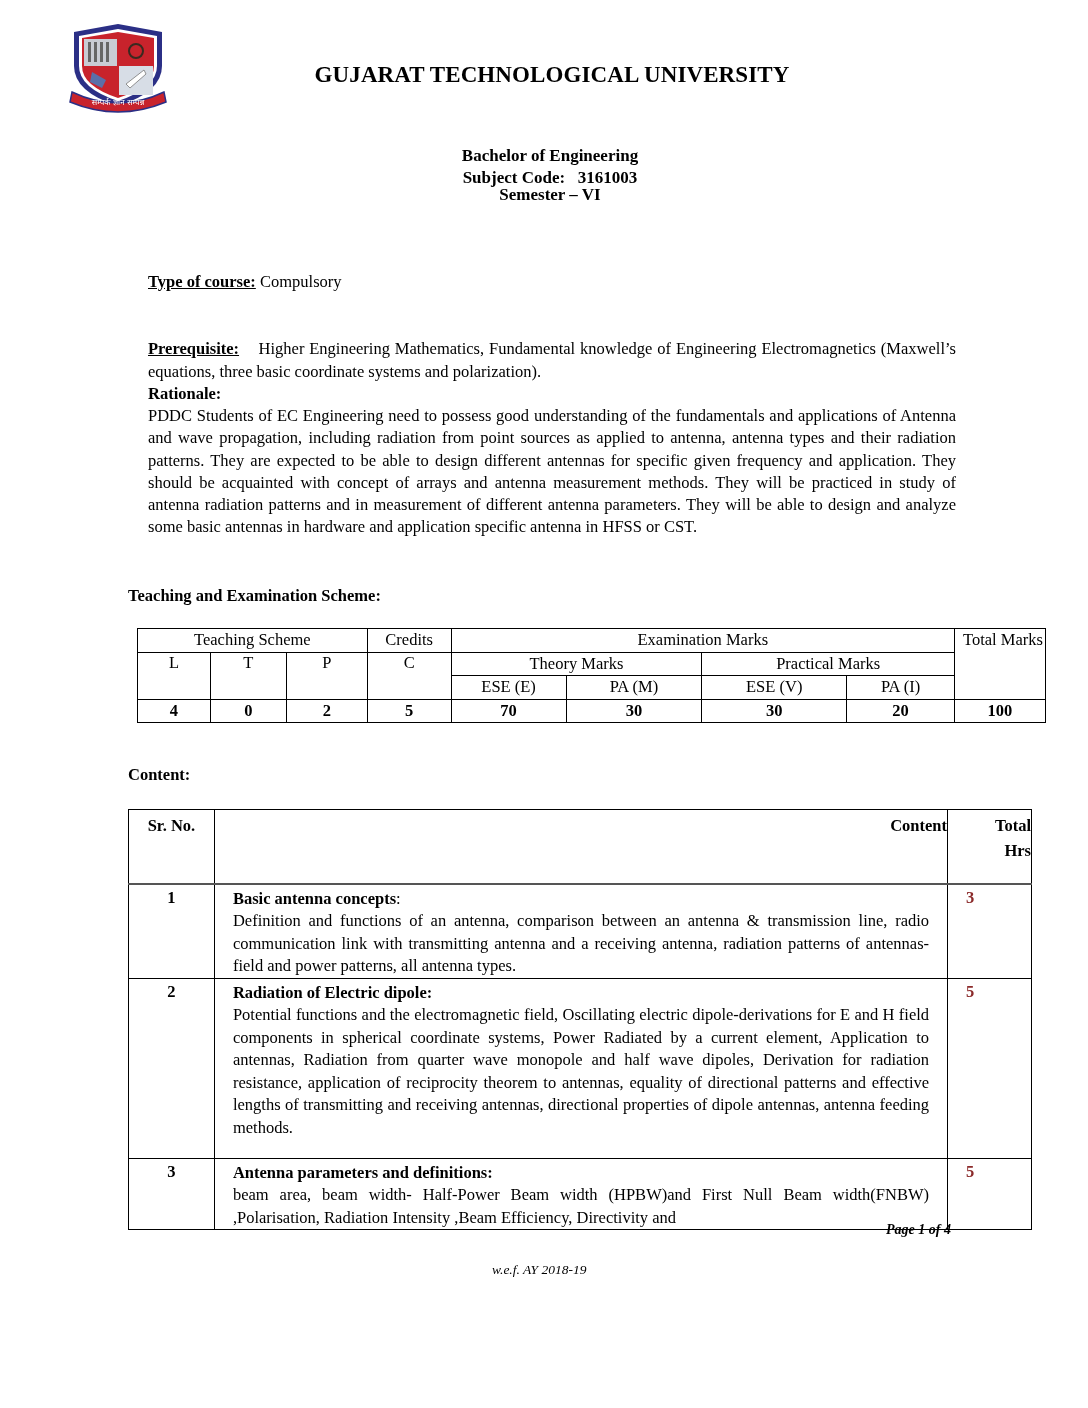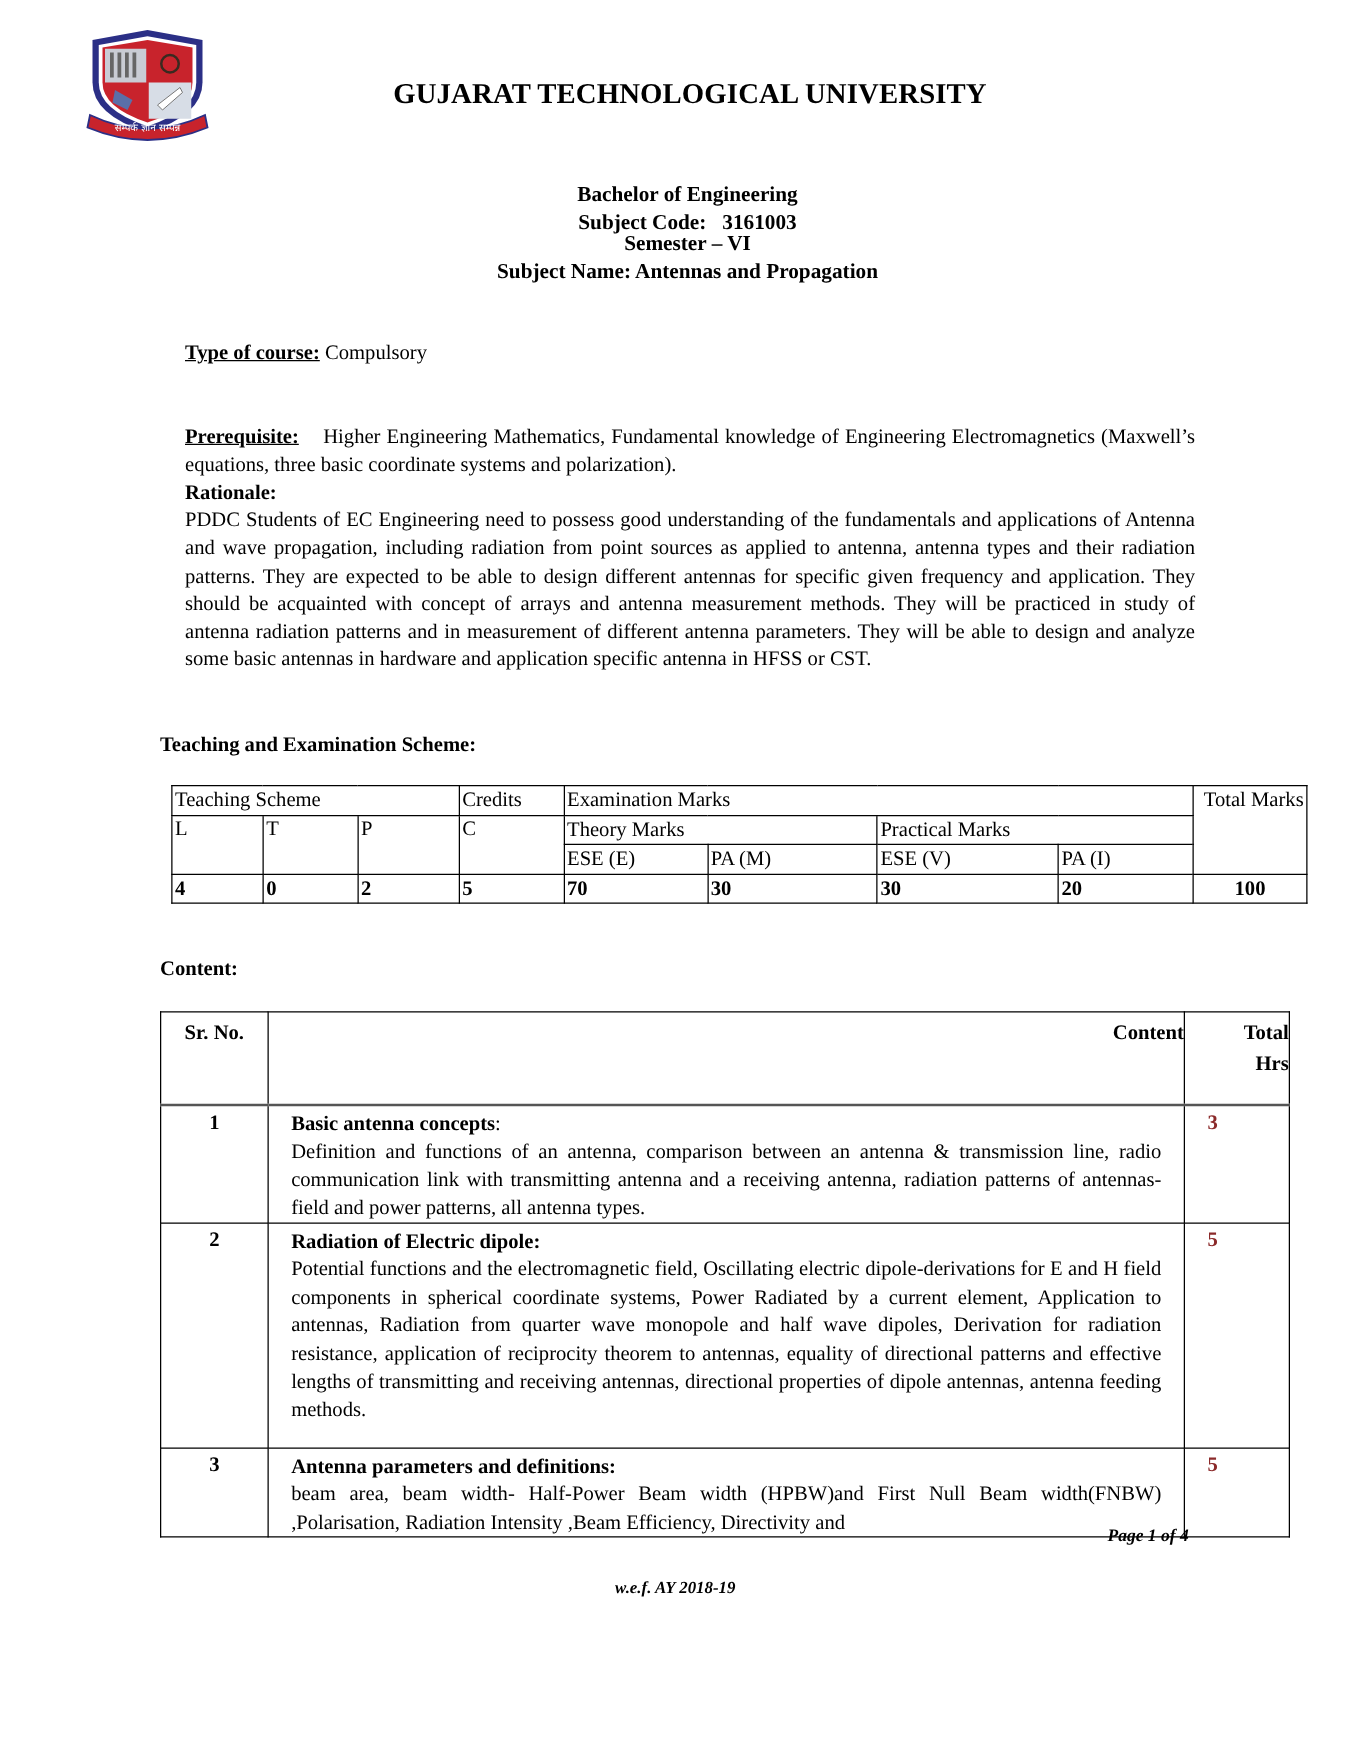--- a/index.html
+++ b/index.html
@@ -19,35 +19,35 @@
     .p-prereq { top: 316px; }
     .p-rat-label { top: 383px; font-weight: bold; }
     .p-rat { top: 405px; }
 
     .section-label { position: absolute; left: 128px; font-size: 16.5px; font-weight: bold; }
     .sl-teach { top: 586px; }
     .sl-content { top: 765px; }
 
     table { border-collapse: collapse; position: absolute; }
     .scheme { left: 137px; top: 628px; width: 909px; font-size: 16.5px; }
-    .scheme td { border: 1.5px solid #000; height: 23.5px; padding: 0 2px; line-height: 20px; }
+    .scheme td { border: 1.5px solid #000; text-align: center; height: 23.5px; padding: 0 2px; line-height: 20px; }
     .scheme td.total { vertical-align: top; text-align: left; padding-left: 8px; line-height: 22px; }
 
     .content { left: 128px; top: 809px; width: 904px; font-size: 16.5px; }
     .content td, .content th { border: 1.2px solid #000; vertical-align: top; }
     .content th { font-weight: bold; height: 74px; padding-top: 3px; line-height: 25px; text-align: right; }
     .content .c-sr { width: 86px; text-align: center; font-weight: bold; padding-top: 3px; margin-left: 16px; }
     .content .c-body { width: 734px; padding: 3px 18px 0 18px; text-align: justify; line-height: 22.5px; }
     .content .c-hrs { width: 84px; padding: 3px 0 0 18px; color: #8b2a2a; font-weight: bold; }
     .content th.h-hrs { text-align: right; }
     .content .topic { font-weight: bold; }
     .content tr.row1 td { border-top: 2px solid #555; }
 
     .page-num { position: absolute; left: 886px; top: 1222px; font-size: 14px; font-weight: bold; font-style: italic; }
-    .wef { position: absolute; left: 492px; top: 1262px; font-size: 13.5px; font-weight: bold; font-style: italic; }
+    .wef { position: absolute; left: 492px; top: 1262px; font-size: 13.5px; font-weight: normal; font-style: italic; }
   </style>
 </head>
 <body>
 
 <div class="logo">
   <svg width="104" height="92" viewBox="0 0 104 92">
     <path d="M52 2 L96 10 L96 44 Q96 70 52 84 Q8 70 8 44 L8 10 Z" fill="#2b2f86"></path>
     <path d="M52 7 L91 14 L91 44 Q91 66 52 79 Q13 66 13 44 L13 14 Z" fill="#ffffff"></path>
     <path d="M52 10 L88 16 L88 44 Q88 64 52 76 Q16 64 16 44 L16 16 Z" fill="#c8232c"></path>
     <rect x="18" y="17" width="33" height="27" fill="#c9ccd4"></rect>
@@ -67,21 +67,20 @@
 </div>
 
 <div class="uni-title">GUJARAT TECHNOLOGICAL UNIVERSITY</div>
 
 <div class="header-block hb1">
   <div>Bachelor of Engineering</div>
   <div style="white-space:pre;">Subject Code:   3161003</div>
 </div>
 <div class="header-block hb2">
   <div>Semester – VI</div>
-  <div>Subject Name: Antennas and Propagation</div>
 </div>
 
 <div class="para p-type">
   <b>Type of course:</b><span> Compulsory</span>
 </div>
 
 <div class="para p-prereq" style="white-space:pre-wrap;">
 <b>Prerequisite:</b><span>    Higher Engineering Mathematics, Fundamental knowledge of Engineering Electromagnetics (Maxwell’s equations, three basic coordinate systems and polarization).</span></div>
 
 <div class="para p-rat-label">Rationale:</div>

